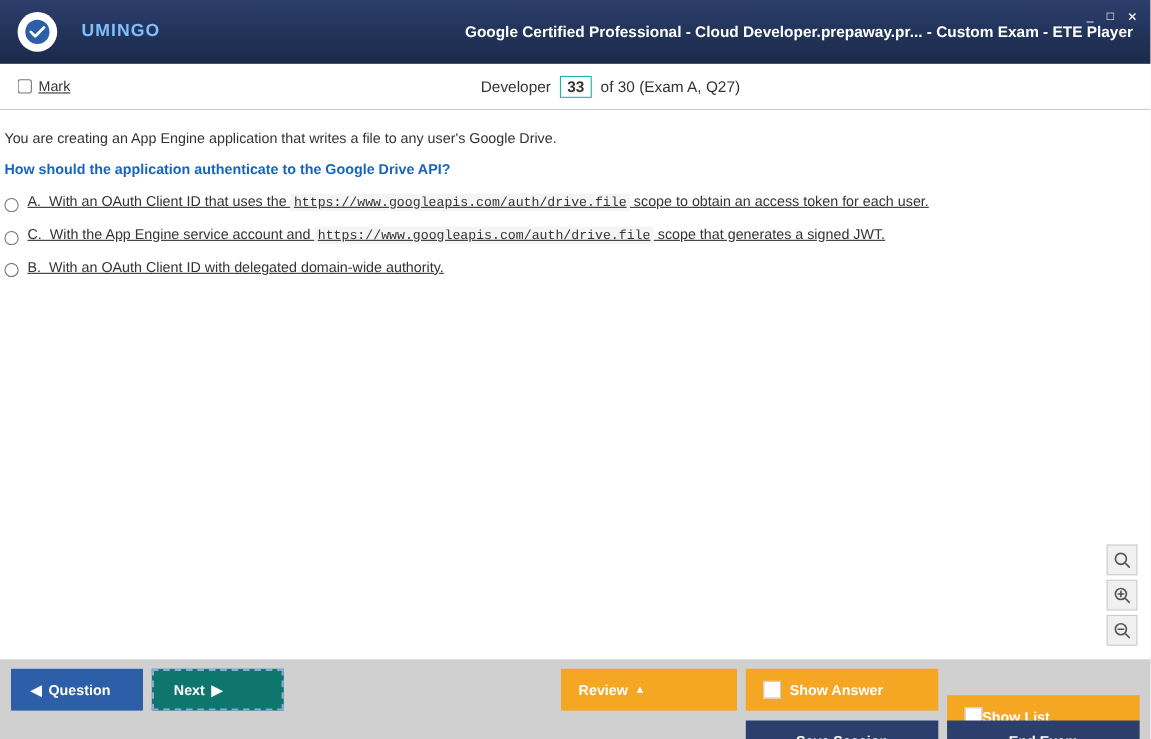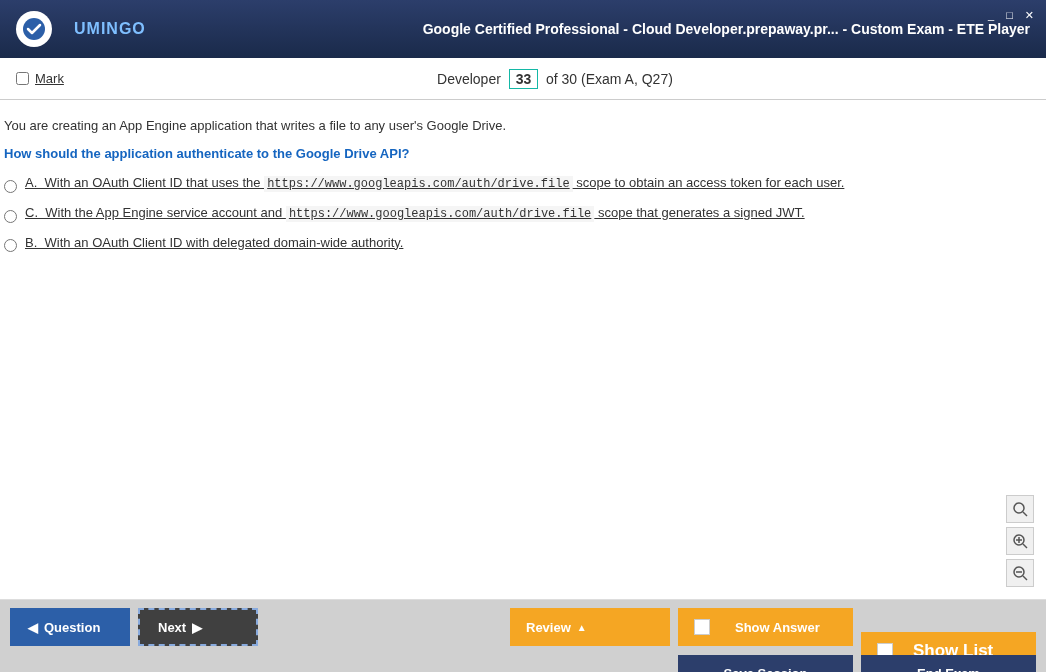--- a/index.html
+++ b/index.html
@@ -190,21 +190,21 @@
       height: 38px;
       cursor: pointer;
       font-size: 13px;
       font-weight: bold;
       display: flex;
       align-items: center;
       gap: 6px;
       min-width: 120px;
     }
     .btn-next {
-      background: #404040;
+      background: #0f766e;
       color: white;
       border: 2px dashed #88aadd;
       padding: 0 18px;
       height: 38px;
       cursor: pointer;
       font-size: 13px;
       font-weight: bold;
       display: flex;
       align-items: center;
       gap: 6px;
@@ -228,35 +228,35 @@
       background: #f5a623;
       color: white;
       border: none;
       padding: 0 16px;
       height: 38px;
       cursor: pointer;
       font-size: 13px;
       font-weight: bold;
       display: flex;
       align-items: center;
-      gap: 25px;
+      gap: 8px;
       min-width: 175px;
     }
     .btn-show-list {
       background: #f5a623;
       color: white;
       border: none;
       padding: 0 16px;
       height: 38px;
       cursor: pointer;
-      font-size: 17px;
-      font-weight: bold;
-      display: flex;
-      align-items: center;
-      gap: 20px;
+      font-size: 13px;
+      font-weight: bold;
+      display: flex;
+      align-items: center;
+      gap: 0;
       min-width: 175px;
       margin-top: 48px;
     }
     .btn-save-session {
       background: #2c3e6b;
       color: white;
       border: none;
       padding: 0 16px;
       height: 36px;
       cursor: pointer;

